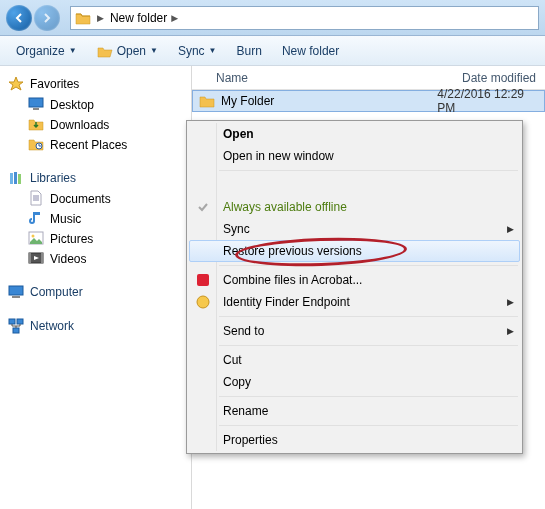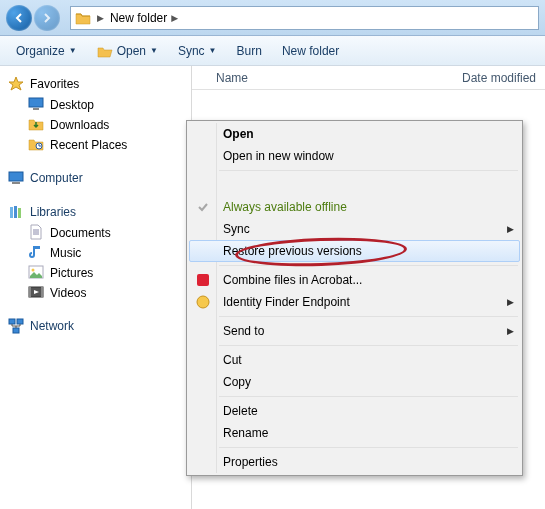--- a/index.html
+++ b/index.html
@@ -149,32 +149,20 @@
             </svg>
           </span>
         <span>Recent Places</span>
       </div>
     </div>
 
     <div class="nav-group">
       <div class="nav-head lbl">
         <span class="ico">
             <svg width="16" height="16" viewBox="0 0 16 16">
-              <rect x="1" y="2" width="14" height="9" fill="#3a87d4" stroke="#1a5a9e"></rect>
-              <rect x="4" y="12" width="8" height="2" fill="#888"></rect>
-            </svg>
-          </span>
-        <span>Computer</span>
-      </div>
-    </div>
-
-    <div class="nav-group">
-      <div class="nav-head lbl">
-        <span class="ico">
-            <svg width="16" height="16" viewBox="0 0 16 16">
               <rect x="2" y="3" width="3" height="11" fill="#6fb4e8"></rect>
               <rect x="6" y="2" width="3" height="12" fill="#4a8fd4"></rect>
               <rect x="10" y="4" width="3" height="10" fill="#8fcf72"></rect>
             </svg>
           </span>
         <span>Libraries</span>
       </div>
       <div class="nav-item">
         <span class="ico">
             <svg width="14" height="16" viewBox="0 0 14 16">
@@ -206,20 +194,32 @@
       <div class="nav-item">
         <span class="ico">
             <svg width="16" height="14" viewBox="0 0 16 14">
               <rect x="1" y="2" width="14" height="10" fill="#555" stroke="#333"></rect>
               <rect x="1" y="2" width="2" height="10" fill="#888"></rect>
               <rect x="13" y="2" width="2" height="10" fill="#888"></rect>
               <path d="M6 5l5 2-5 2z" fill="#fff"></path>
             </svg>
           </span>
         <span>Videos</span>
+      </div>
+    </div>
+
+    <div class="nav-group">
+      <div class="nav-head lbl">
+        <span class="ico">
+            <svg width="16" height="16" viewBox="0 0 16 16">
+              <rect x="1" y="2" width="14" height="9" fill="#3a87d4" stroke="#1a5a9e"></rect>
+              <rect x="4" y="12" width="8" height="2" fill="#888"></rect>
+            </svg>
+          </span>
+        <span>Computer</span>
       </div>
     </div>
 
     <div class="nav-group">
       <div class="nav-head lbl">
         <span class="ico">
             <svg width="16" height="16" viewBox="0 0 16 16">
               <rect x="1" y="1" width="6" height="5" fill="#3a87d4" stroke="#1a5a9e"></rect>
               <rect x="9" y="1" width="6" height="5" fill="#3a87d4" stroke="#1a5a9e"></rect>
               <rect x="5" y="10" width="6" height="5" fill="#3a87d4" stroke="#1a5a9e"></rect>
@@ -229,20 +229,31 @@
         <span>Network</span>
       </div>
     </div>
   </div>
 
   <div class="content">
     <div class="colhead">
       <div class="col name"><span>Name</span></div>
       <div class="col"><span>Date modified</span></div>
     </div>
+    <div class="row">
+      <div class="cell name-cell">
+        <span class="ico">
+            <svg width="16" height="14" viewBox="0 0 16 14">
+              <path class="folder-svg" d="M1 3h5l1 2h8v8H1z"></path>
+            </svg>
+          </span>
+        <span>My Folder</span>
+      </div>
+      <div class="cell date-cell">4/22/2016 12:29 PM</div>
+    </div>
   </div>
 </div>
 
 <div class="ctx">
   <div class="gutter"></div>
 
   <div class="ctx-item bold">
       <span>Open</span>
     </div>
   <div class="ctx-item">
@@ -289,23 +300,20 @@
     </div>
   <div class="ctx-sep"></div>
   <div class="ctx-item">
       <span>Cut</span>
     </div>
   <div class="ctx-item">
       <span>Copy</span>
     </div>
   <div class="ctx-sep"></div>
   <div class="ctx-item">
-      <span>Delete</span>
-    </div>
-  <div class="ctx-item">
       <span>Rename</span>
     </div>
   <div class="ctx-sep"></div>
   <div class="ctx-item">
       <span>Properties</span>
     </div>
 </div>
 
 <div class="circle-mark"></div>
 

